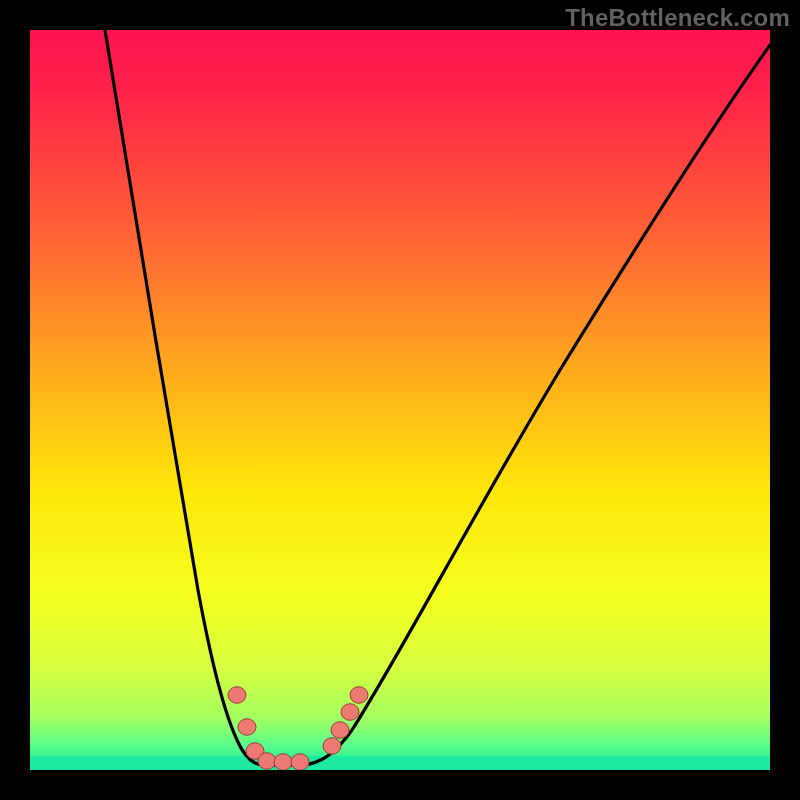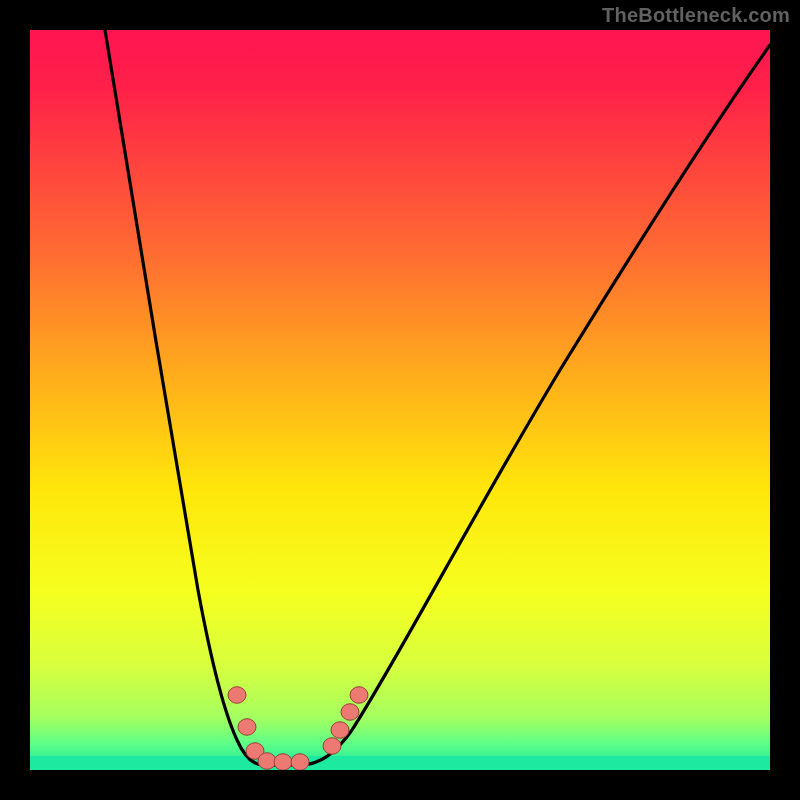--- a/index.html
+++ b/index.html
@@ -15,21 +15,21 @@
     position: absolute;
     left: 0; top: 0;
     width: 800px; height: 800px;
     background: #000;
   }
   .watermark {
     position: absolute;
     top: 4px;
     right: 10px;
     color: #616161;
-    font-size: 20px;
+    font-size: 24px;
     font-weight: 600;
     letter-spacing: 0.2px;
     z-index: 5;
   }
   svg {
     position: absolute;
     left: 0; top: 0;
     width: 800px; height: 800px;
     display: block;
   }

